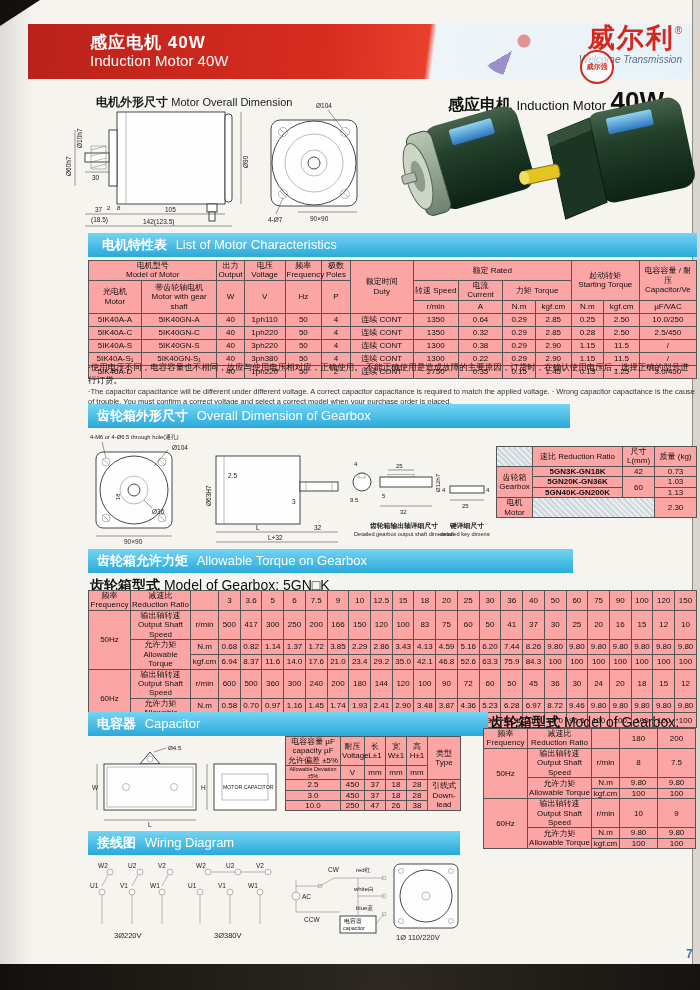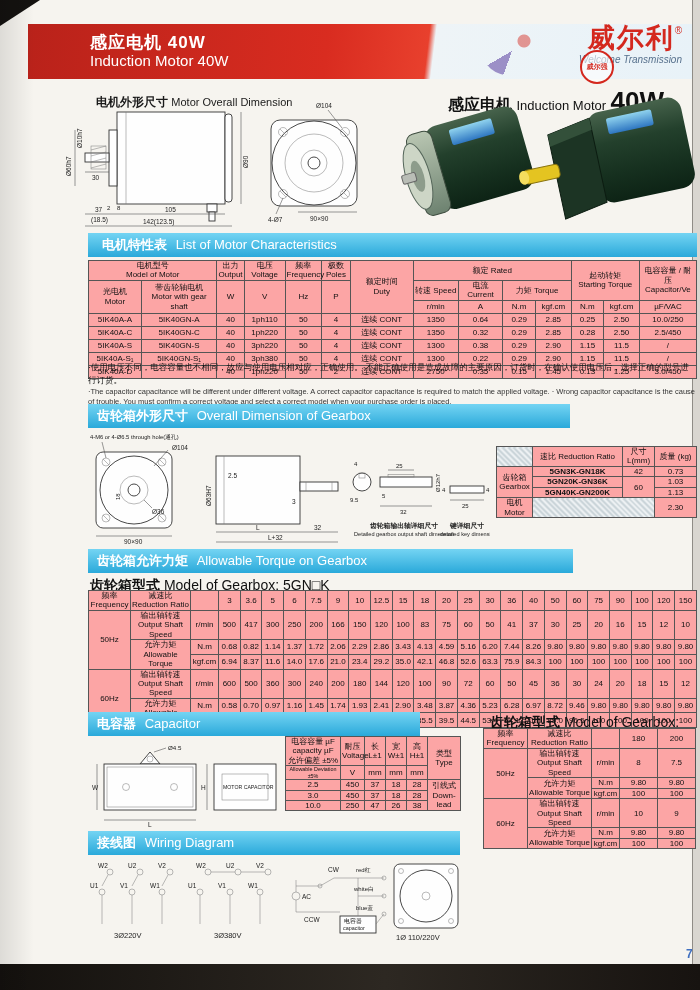--- a/index.html
+++ b/index.html
@@ -526,21 +526,21 @@
         </tr>
     <tr>
       <td rowspan="2" class="pre">允许力矩
 Allowable Torque</td>
       <td>N.m</td>
     <td>0.68</td>
           <td>0.82</td>
           <td>1.14</td>
           <td>1.37</td>
           <td>1.72</td>
-          <td>2.06</td>
+          <td>3.85</td>
           <td>2.29</td>
           <td>2.86</td>
           <td>3.43</td>
           <td>4.13</td>
           <td>4.59</td>
           <td>5.16</td>
           <td>6.20</td>
           <td>7.44</td>
           <td>8.26</td>
           <td>9.80</td>
@@ -652,21 +652,21 @@
           <td>96.5</td>
           <td>100</td>
           <td>100</td>
           <td>100</td>
           <td>100</td>
           <td>100</td>
         </tr>
   </tbody>
     </table>
 
-  <div class="secbar" style="left:88px;top:712px;width:332px;">
+  <div class="secbar" style="left:88px;top:712px;width:400px;">
     <span class="cn">电容器</span>
     <span>Capacitor</span>
   </div>
   <div class="subtitle" style="left:490px;top:714px;">
     <span class="cn">齿轮箱型式</span>
     <span>Model of Gearbox: 5GN□K</span>
   </div>
 
   <svg class="abs" style="left:92px;top:742px;" width="190" height="86" viewBox="0 0 190 86">
     <polygon class="part" points="48,22 58,10 68,22"></polygon>

